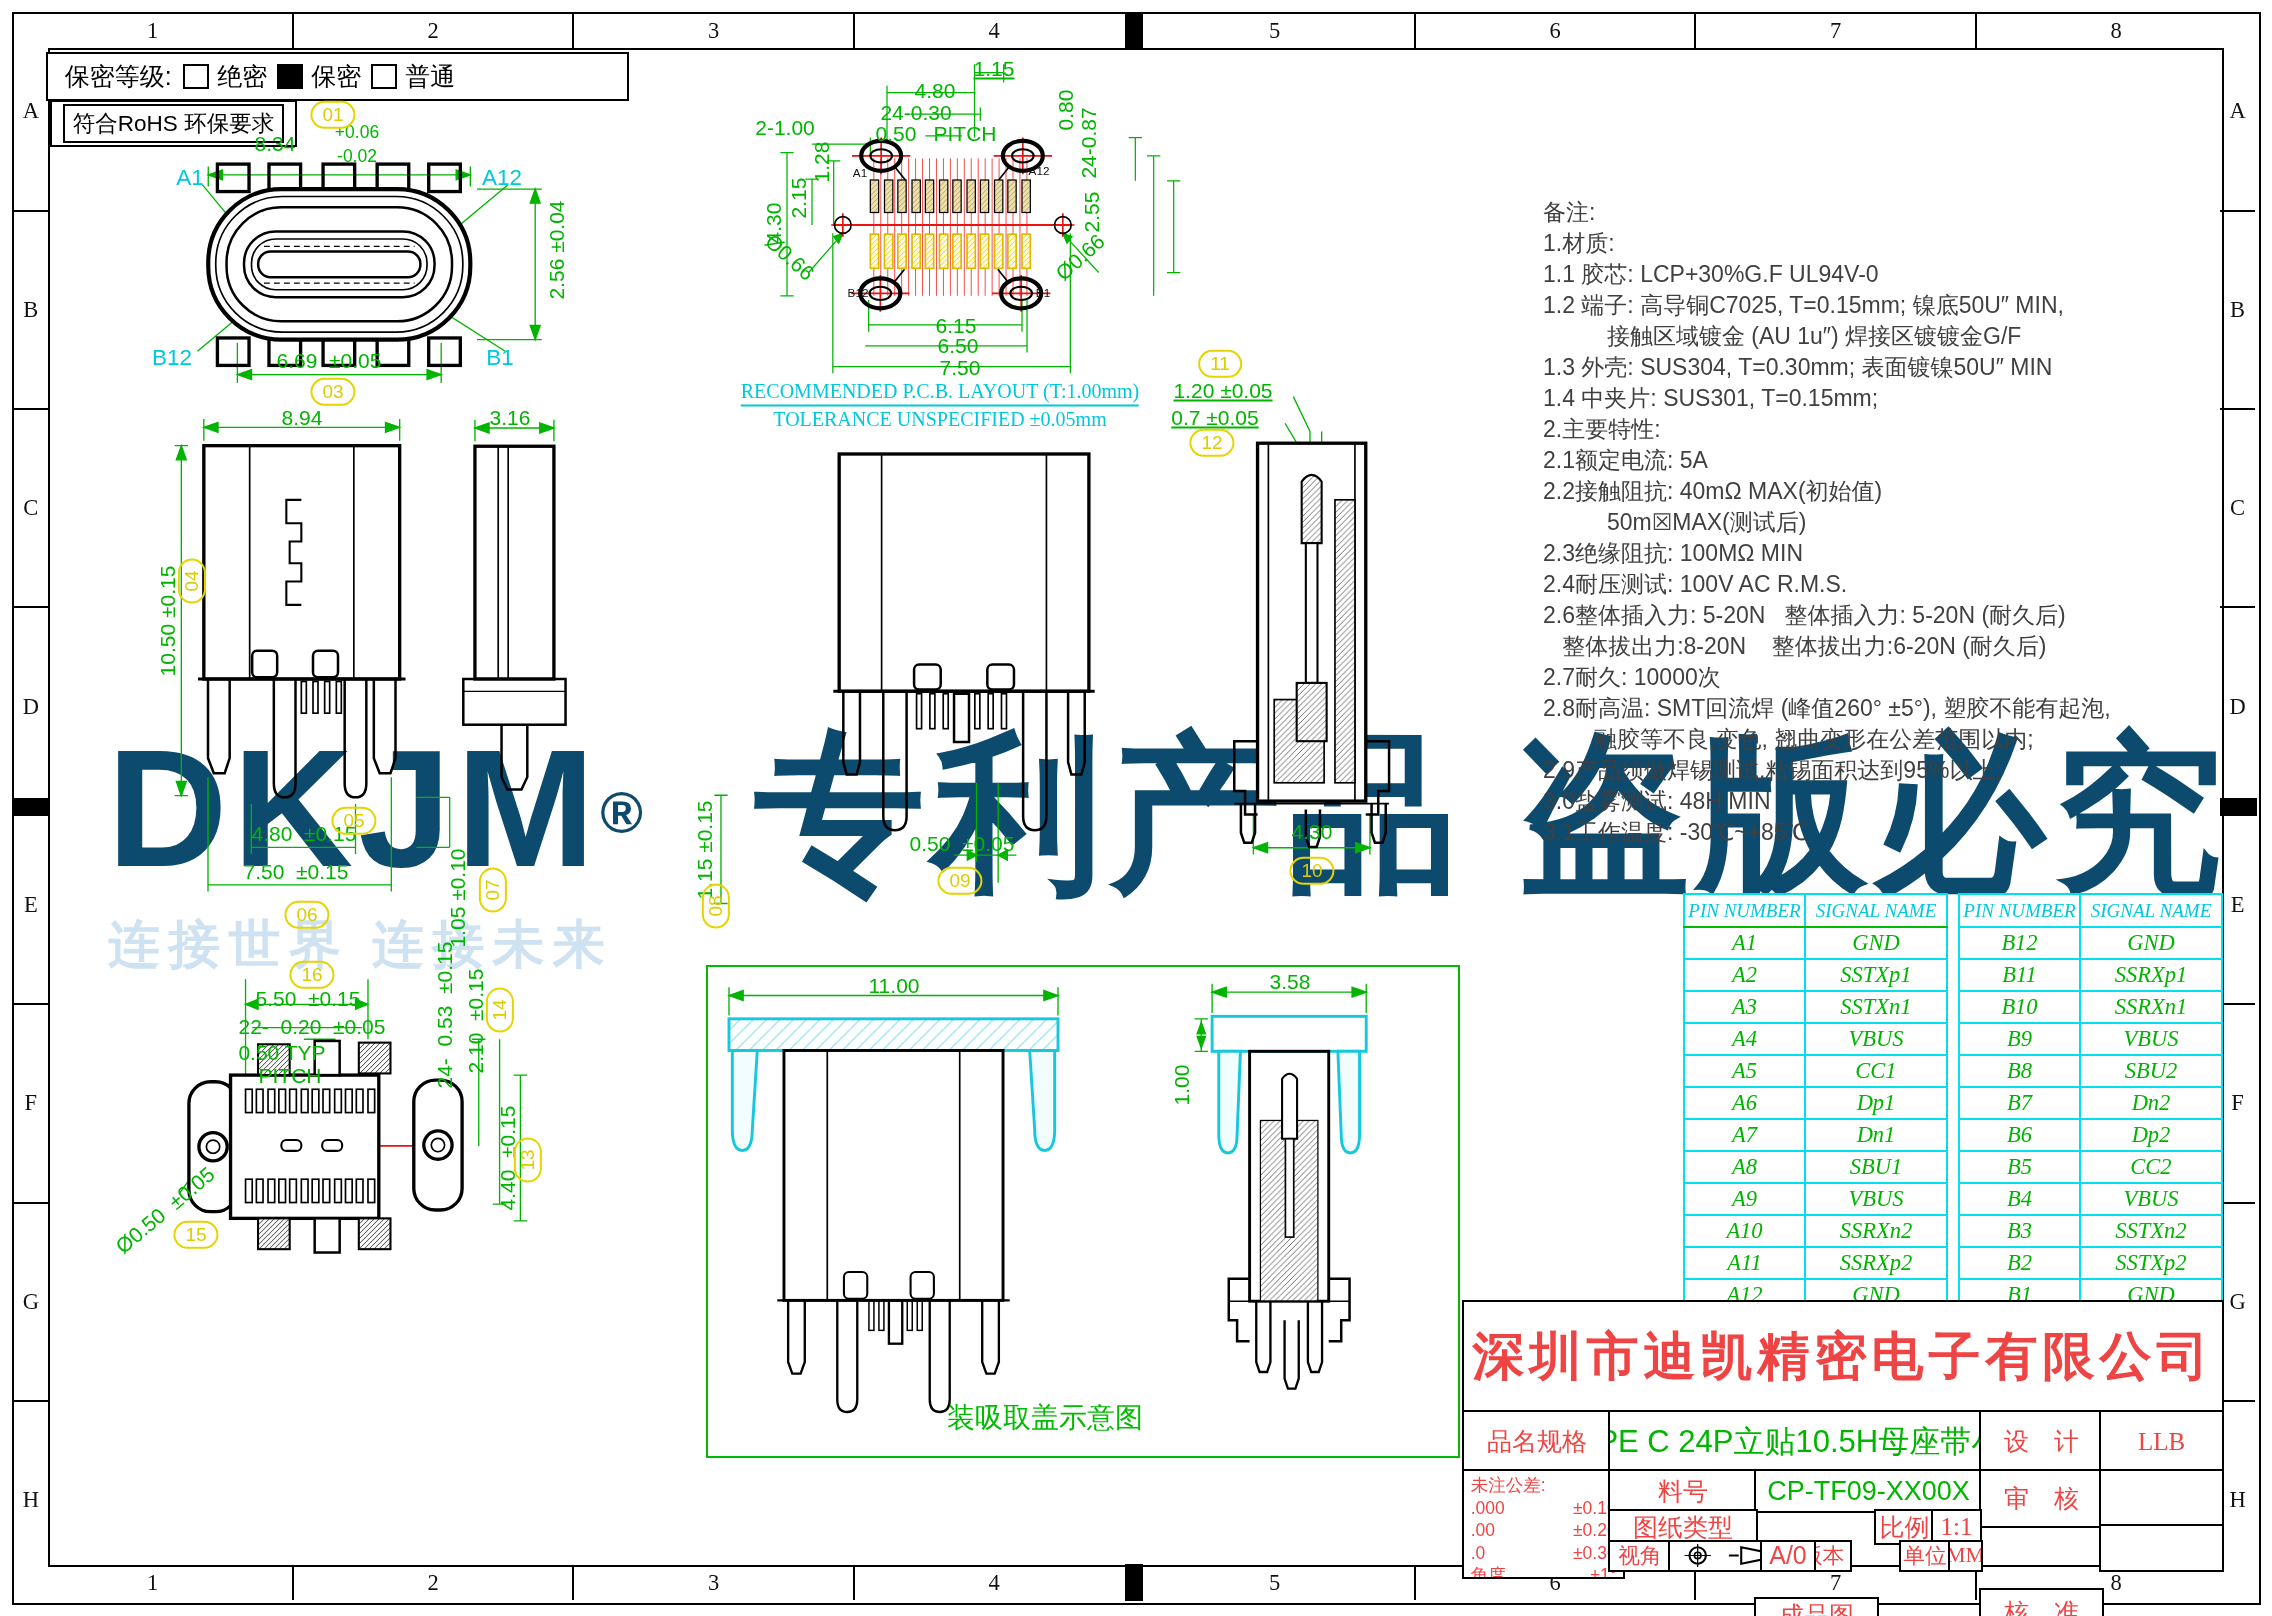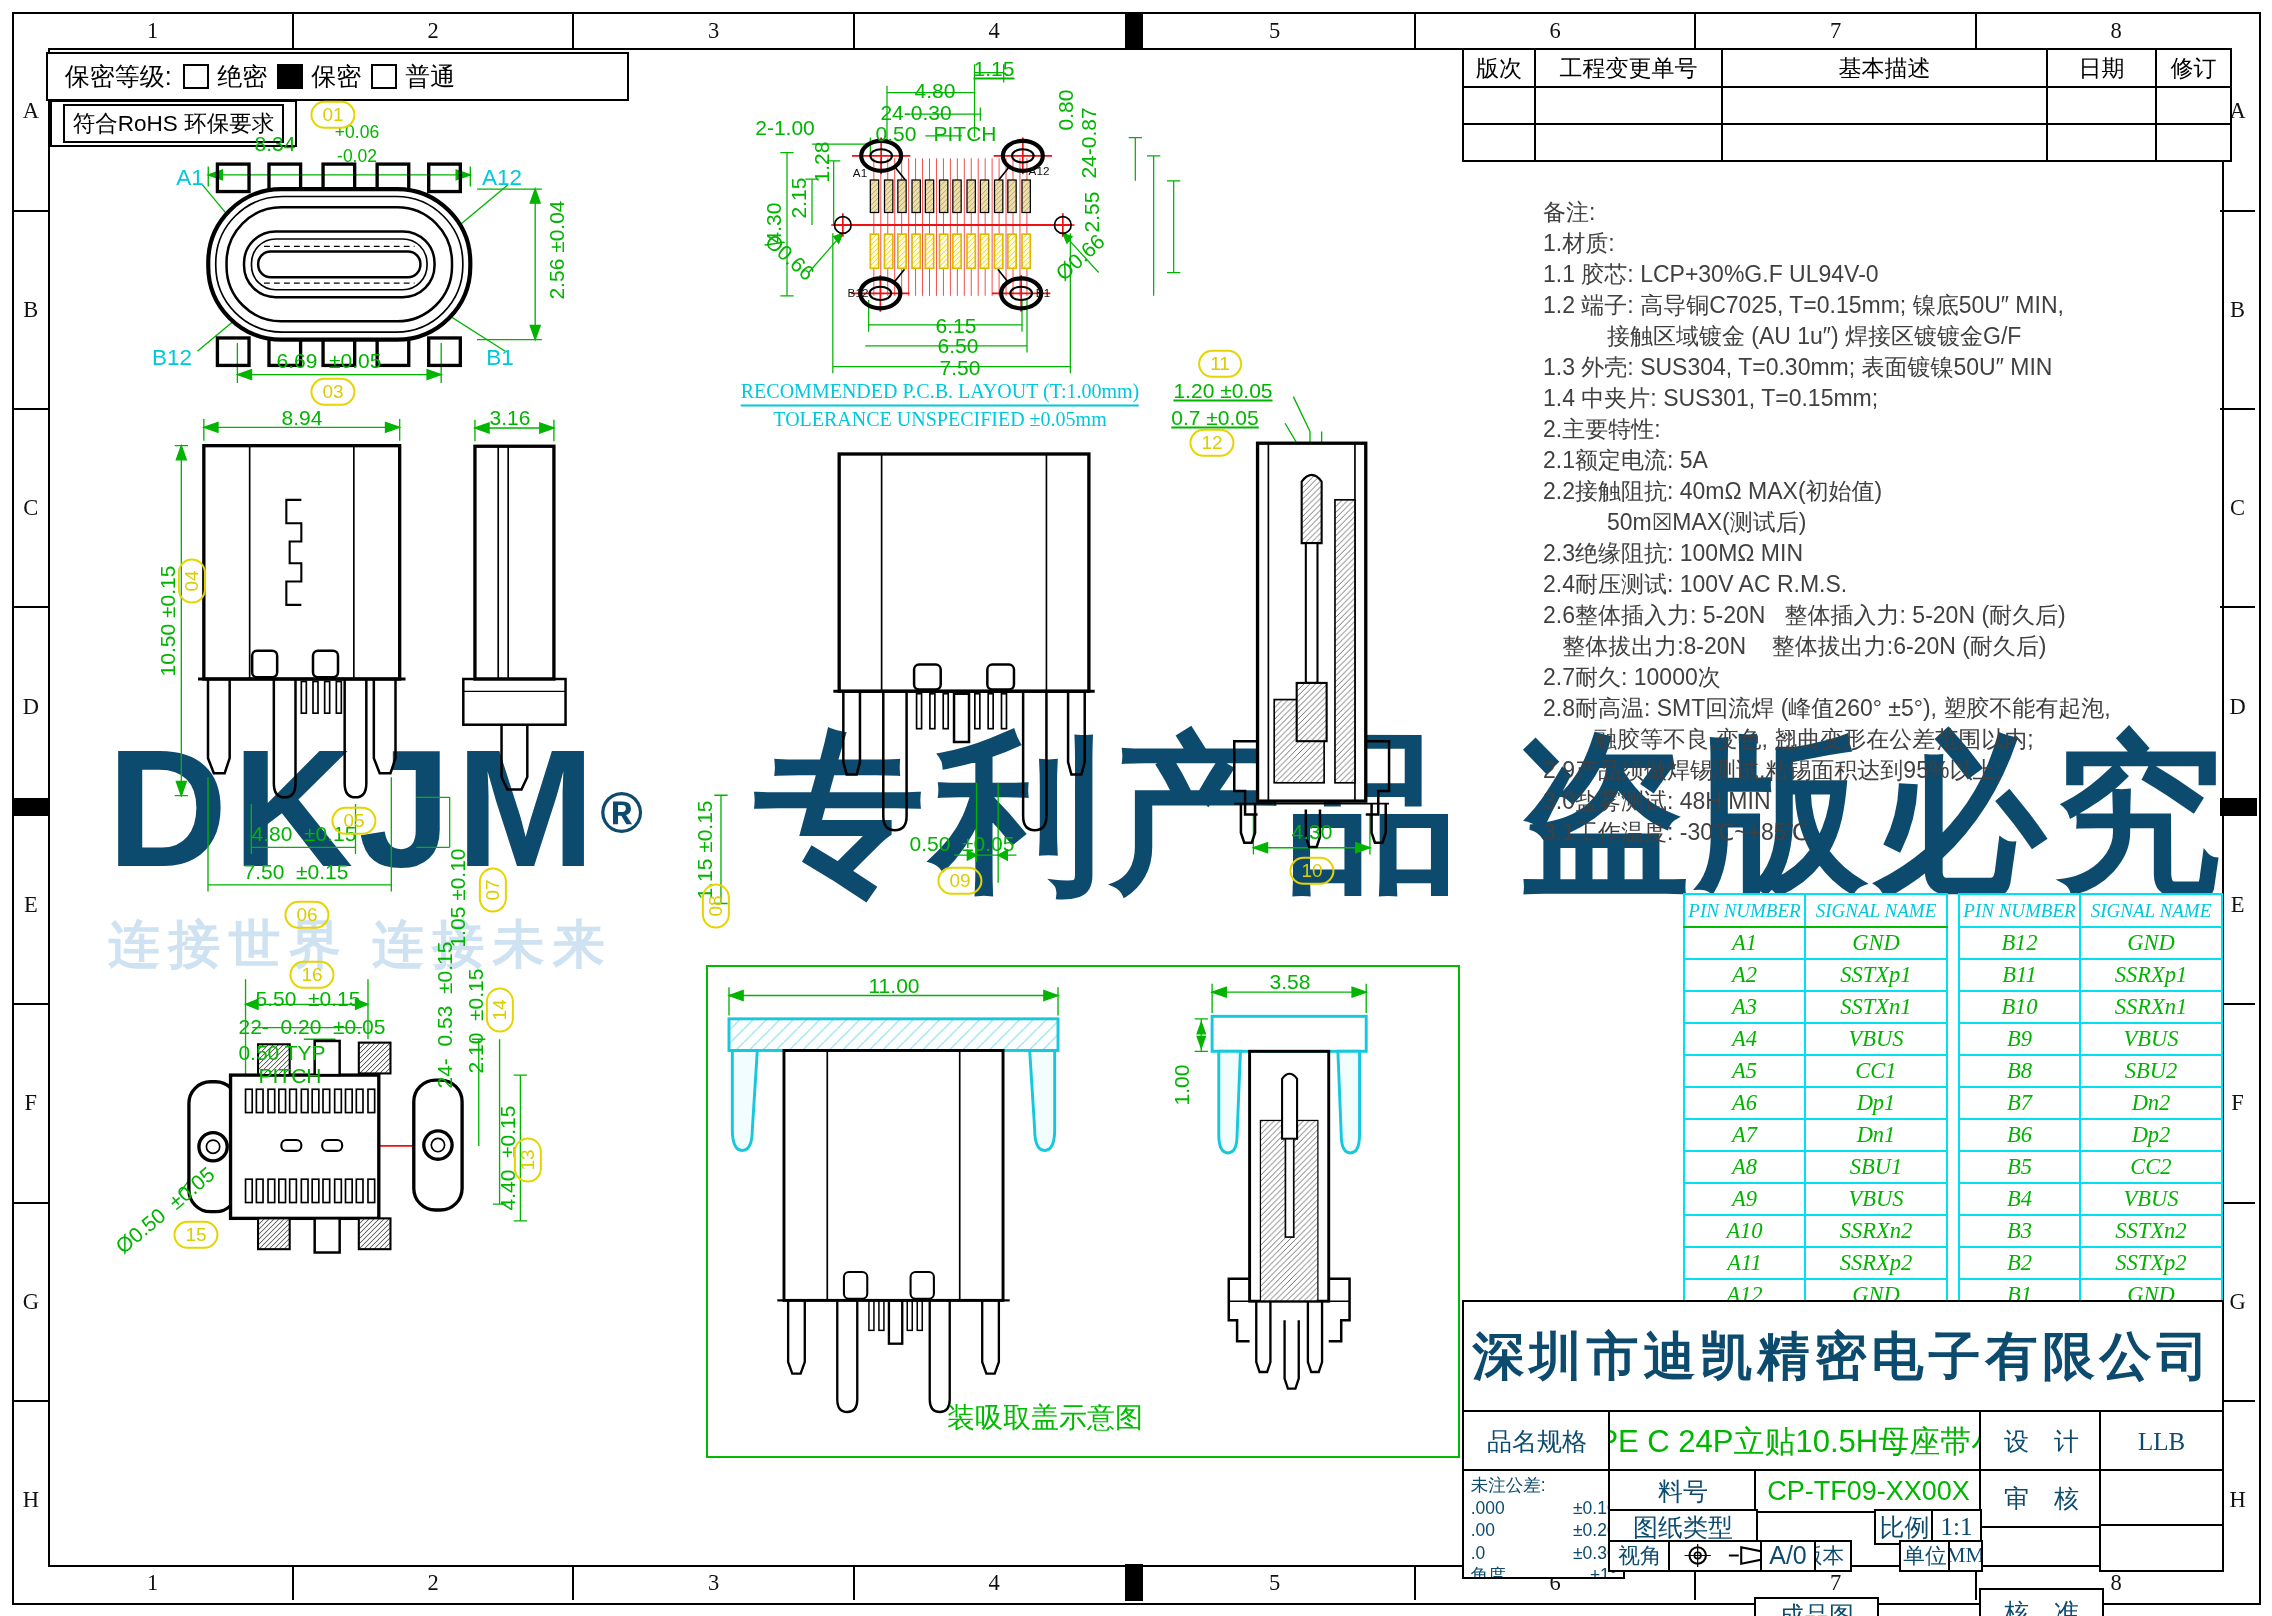--- a/index.html
+++ b/index.html
@@ -39,21 +39,21 @@
   #notes{left:1543px;top:197px;z-index:5;color:#404040;font-size:23px;line-height:31px;white-space:pre}
   
   svg.vw{position:absolute;z-index:3;overflow:visible}
   
   .pintable{position:absolute;border-collapse:collapse;z-index:5;background:#fff;table-layout:fixed;width:265px}
   .pintable th{color:#00c8dc;font-size:19px;font-style:italic;font-weight:normal;font-family:"Liberation Serif",serif}
   .pintable td{color:#00b400;font-size:22.5px;font-style:italic;font-family:"Liberation Serif",serif;text-align:center}
   .pintable th,.pintable td{border:2.1px solid #00e0ee;height:30px;padding:0;text-align:center}
   .pintable thead.gline th{border-bottom:2.5px solid #00bb00}
   
-  .tb{position:absolute;border:2.5px solid #000;display:flex;align-items:center;justify-content:center;background:#fff;z-index:5;font-size:25px;color:#0c4a6e;overflow:hidden;white-space:nowrap}
+  .tb{position:absolute;border:2.5px solid #000;display:flex;align-items:center;justify-content:center;background:#fff;z-index:5;font-size:25px;color:#ef4444;overflow:hidden;white-space:nowrap}
   .tb.green{color:#00b400}
   #company{font-size:52px;font-weight:bold;letter-spacing:5px;font-family:"Liberation Serif",serif}
   #tolcell{flex-direction:column;justify-content:flex-start;align-items:flex-start;font-size:17.5px;padding:3.3px 6.7px;line-height:22.5px}
   .suctionbox{position:absolute;border:2.1px solid #00bb00;z-index:2}
   .greencap{position:absolute;transform:translate(-50%,-50%);color:#00bb00;font-size:28px;z-index:6;white-space:nowrap}
 </style>
 </head>
 <body>
 
 <div id="sheet">
@@ -126,45 +126,20 @@
         <span style="display:flex;align-items:center;gap:8.3px">
           <span class="chk"></span>
           <span>普通</span>
         </span>
       </span>
   </div>
   <div id="rohs-outer" class="abs">
       <div id="rohs-inner">符合RoHS 环保要求</div>
     </div>
 
-  <table id="revtable">
-    <tbody>
-        <tr style="height:38px">
-      <th style="width:70px">版次</th>
-      <th style="width:185px">工程变更单号</th>
-      <th style="width:323px">基本描述</th>
-      <th style="width:107px">日期</th>
-      <th style="width:73px">修订</th>
-    </tr>
-    <tr style="height:37px">
-          <td></td>
-          <td></td>
-          <td></td>
-          <td></td>
-          <td></td>
-        </tr>
-    <tr style="height:37px">
-          <td></td>
-          <td></td>
-          <td></td>
-          <td></td>
-          <td></td>
-        </tr>
-  </tbody>
-    </table>
 
   <svg class="vw" style="left:162px;top:125px" width="392" height="287" viewBox="0 0 470 345">
     <g stroke="#00b400" stroke-width="1.6" fill="none">
       <path d="M55,60 H370 M55,50 V74 M370,50 V74"></path>
       <polygon points="55,60 72,54 72,66" fill="#00b400"></polygon>
         <polygon points="370,60 353,54 353,66" fill="#00b400"></polygon>
       <path d="M448,77 V258 M378,77 H456 M378,258 H456"></path>
       <polygon points="448,77 442,94 454,94" fill="#00b400"></polygon>
         <polygon points="448,258 442,241 454,241" fill="#00b400"></polygon>
       <path d="M90,300 H335 M90,262 V310 M335,262 V310"></path>

